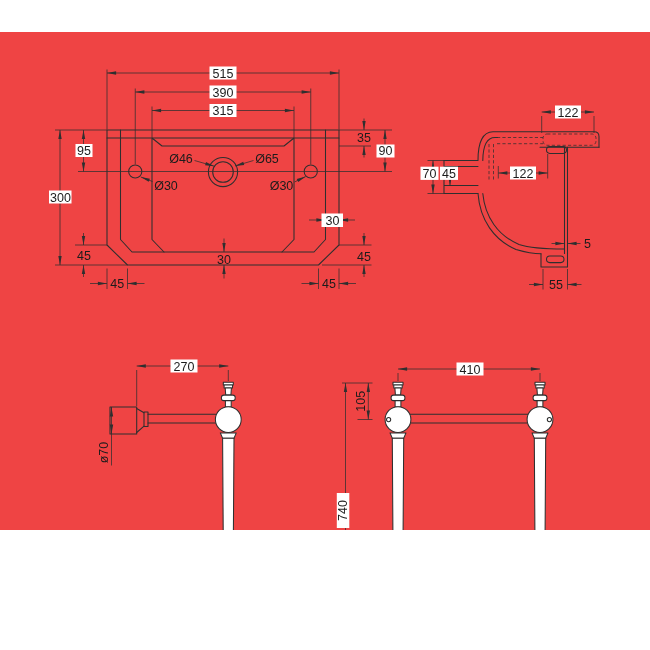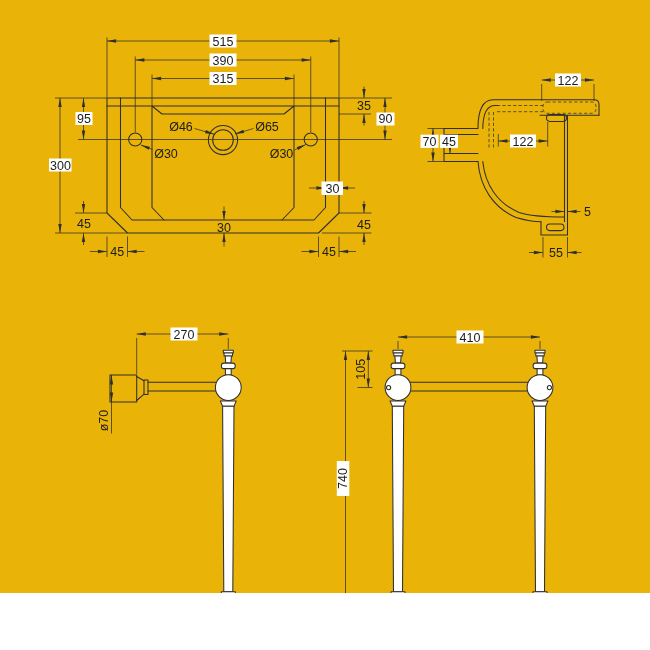--- a/index.html
+++ b/index.html
@@ -1,16 +1,16 @@
 <!DOCTYPE html>
 <html><head>
 <meta charset="utf-8">
 <style>
   html,body{margin:0;padding:0;background:#ffffff;}
-  #canvas{width:650px;height:593px;background:#eab308;position:relative;font-family:"Liberation Sans",sans-serif;}
+  #canvas{width:650px;height:498px;background:#ef4444;position:relative;font-family:"Liberation Sans",sans-serif;margin-top:32px;}
   svg{display:block;}
   .ln{stroke:#2f2f2f;stroke-width:1.05;fill:none;stroke-linecap:round;stroke-linejoin:round;}
   .fw{stroke:#2f2f2f;stroke-width:1.05;fill:#ffffff;stroke-linejoin:round;}
   .thin{stroke:#2f2f2f;stroke-width:0.75;fill:none;}
   .dash{stroke:#2f2f2f;stroke-width:0.75;fill:none;stroke-dasharray:3.2,2.2;}
   .lbl{font-family:"Liberation Sans",sans-serif;font-size:12.5px;fill:#1c1c1c;text-anchor:middle;}
   .lbls{font-family:"Liberation Sans",sans-serif;font-size:12.5px;fill:#1c1c1c;text-anchor:start;}
   .bg{fill:#ffffff;stroke:none;}
 </style>
 </head>

